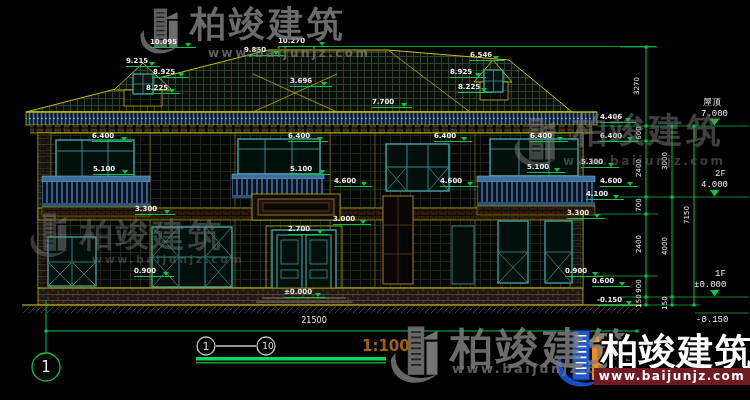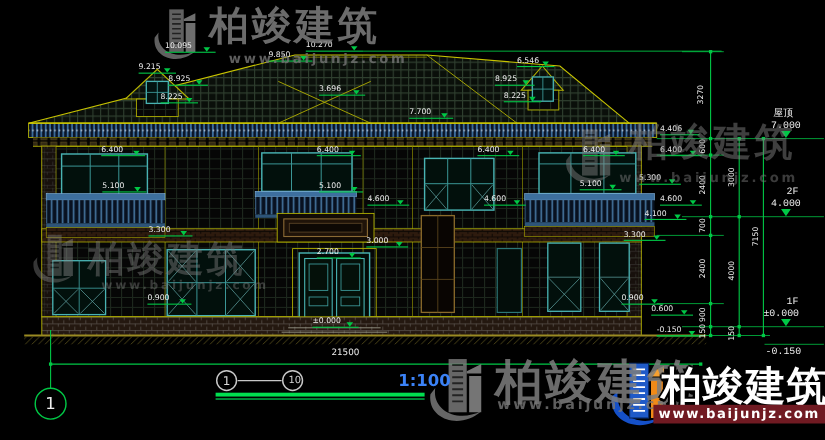--- a/index.html
+++ b/index.html
@@ -1,36 +1,36 @@
 <!DOCTYPE html>
 <html><head>
 <meta charset="utf-8">
 <style>
   html,body{margin:0;padding:0;background:#000;}
   .stage{position:relative;width:750px;height:400px;background:#000;overflow:hidden;
          font-family:"DejaVu Sans",sans-serif;}
   svg.draw{position:absolute;left:0;top:0;}
   
-  .lvl{position:absolute;height:10px;border-bottom:1px solid #00c846;}
+  .lvl{position:absolute;height:10px;border-bottom:1px solid #00c846;font-weight:bold;}
   .lvl .lt{position:absolute;left:0;bottom:1.5px;font-size:7px;line-height:1;color:#ededed;white-space:nowrap;}
   .lvl .tri{position:absolute;right:5px;bottom:0;width:0;height:0;
             border-left:3.2px solid transparent;border-right:3.2px solid transparent;
             border-top:4.8px solid #00c846;}
   .rot{position:absolute;font-size:7px;color:#ededed;white-space:nowrap;
        transform:translate(-50%,-50%) rotate(-90deg);}
   .lbl{position:absolute;font-size:9px;color:#ededed;line-height:1;white-space:nowrap;font-family:Liberation Mono, monospace;}
   .sm{position:absolute;font-size:8px;color:#ededed;line-height:1;white-space:nowrap;}
   .wm-b{position:absolute;font-weight:bold;color:#7e7e7e;line-height:1;letter-spacing:3px;white-space:nowrap;}
   .wm-u{position:absolute;font-weight:bold;color:#767676;line-height:1;letter-spacing:2.5px;white-space:nowrap;}
   .logo-text{position:absolute;font-weight:bold;font-size:37px;line-height:1;letter-spacing:1px;color:#fff;white-space:nowrap;
      text-shadow:-2px 0 0 #000,2px 0 0 #000,0 -2px 0 #000,0 2px 0 #000,-1px -1px 0 #000,1px 1px 0 #000,-1px 1px 0 #000,1px -1px 0 #000;}
   .banner{position:absolute;background:#701a22;color:#fff;font-weight:bold;font-size:12px;
           letter-spacing:1.5px;text-align:center;line-height:17px;}
   .tb-title{position:absolute;color:#fff;font-weight:bold;font-size:19px;letter-spacing:2px;line-height:1;}
-  .tb-scale{position:absolute;color:#3b82f6;font-weight:bold;font-size:15px;line-height:1;}
+  .tb-scale{position:absolute;color:#a16207;font-weight:bold;font-size:15px;line-height:1;}
   .circ{position:absolute;color:#d8d8d8;text-align:center;line-height:1;}
   .axis-num{position:absolute;color:#eee;font-size:15px;text-align:center;line-height:1;}
 </style>
 </head>
 <body>
 
 <div class="stage">
 
   <svg class="draw" width="750" height="400" viewBox="0 0 750 400">
     <defs>

